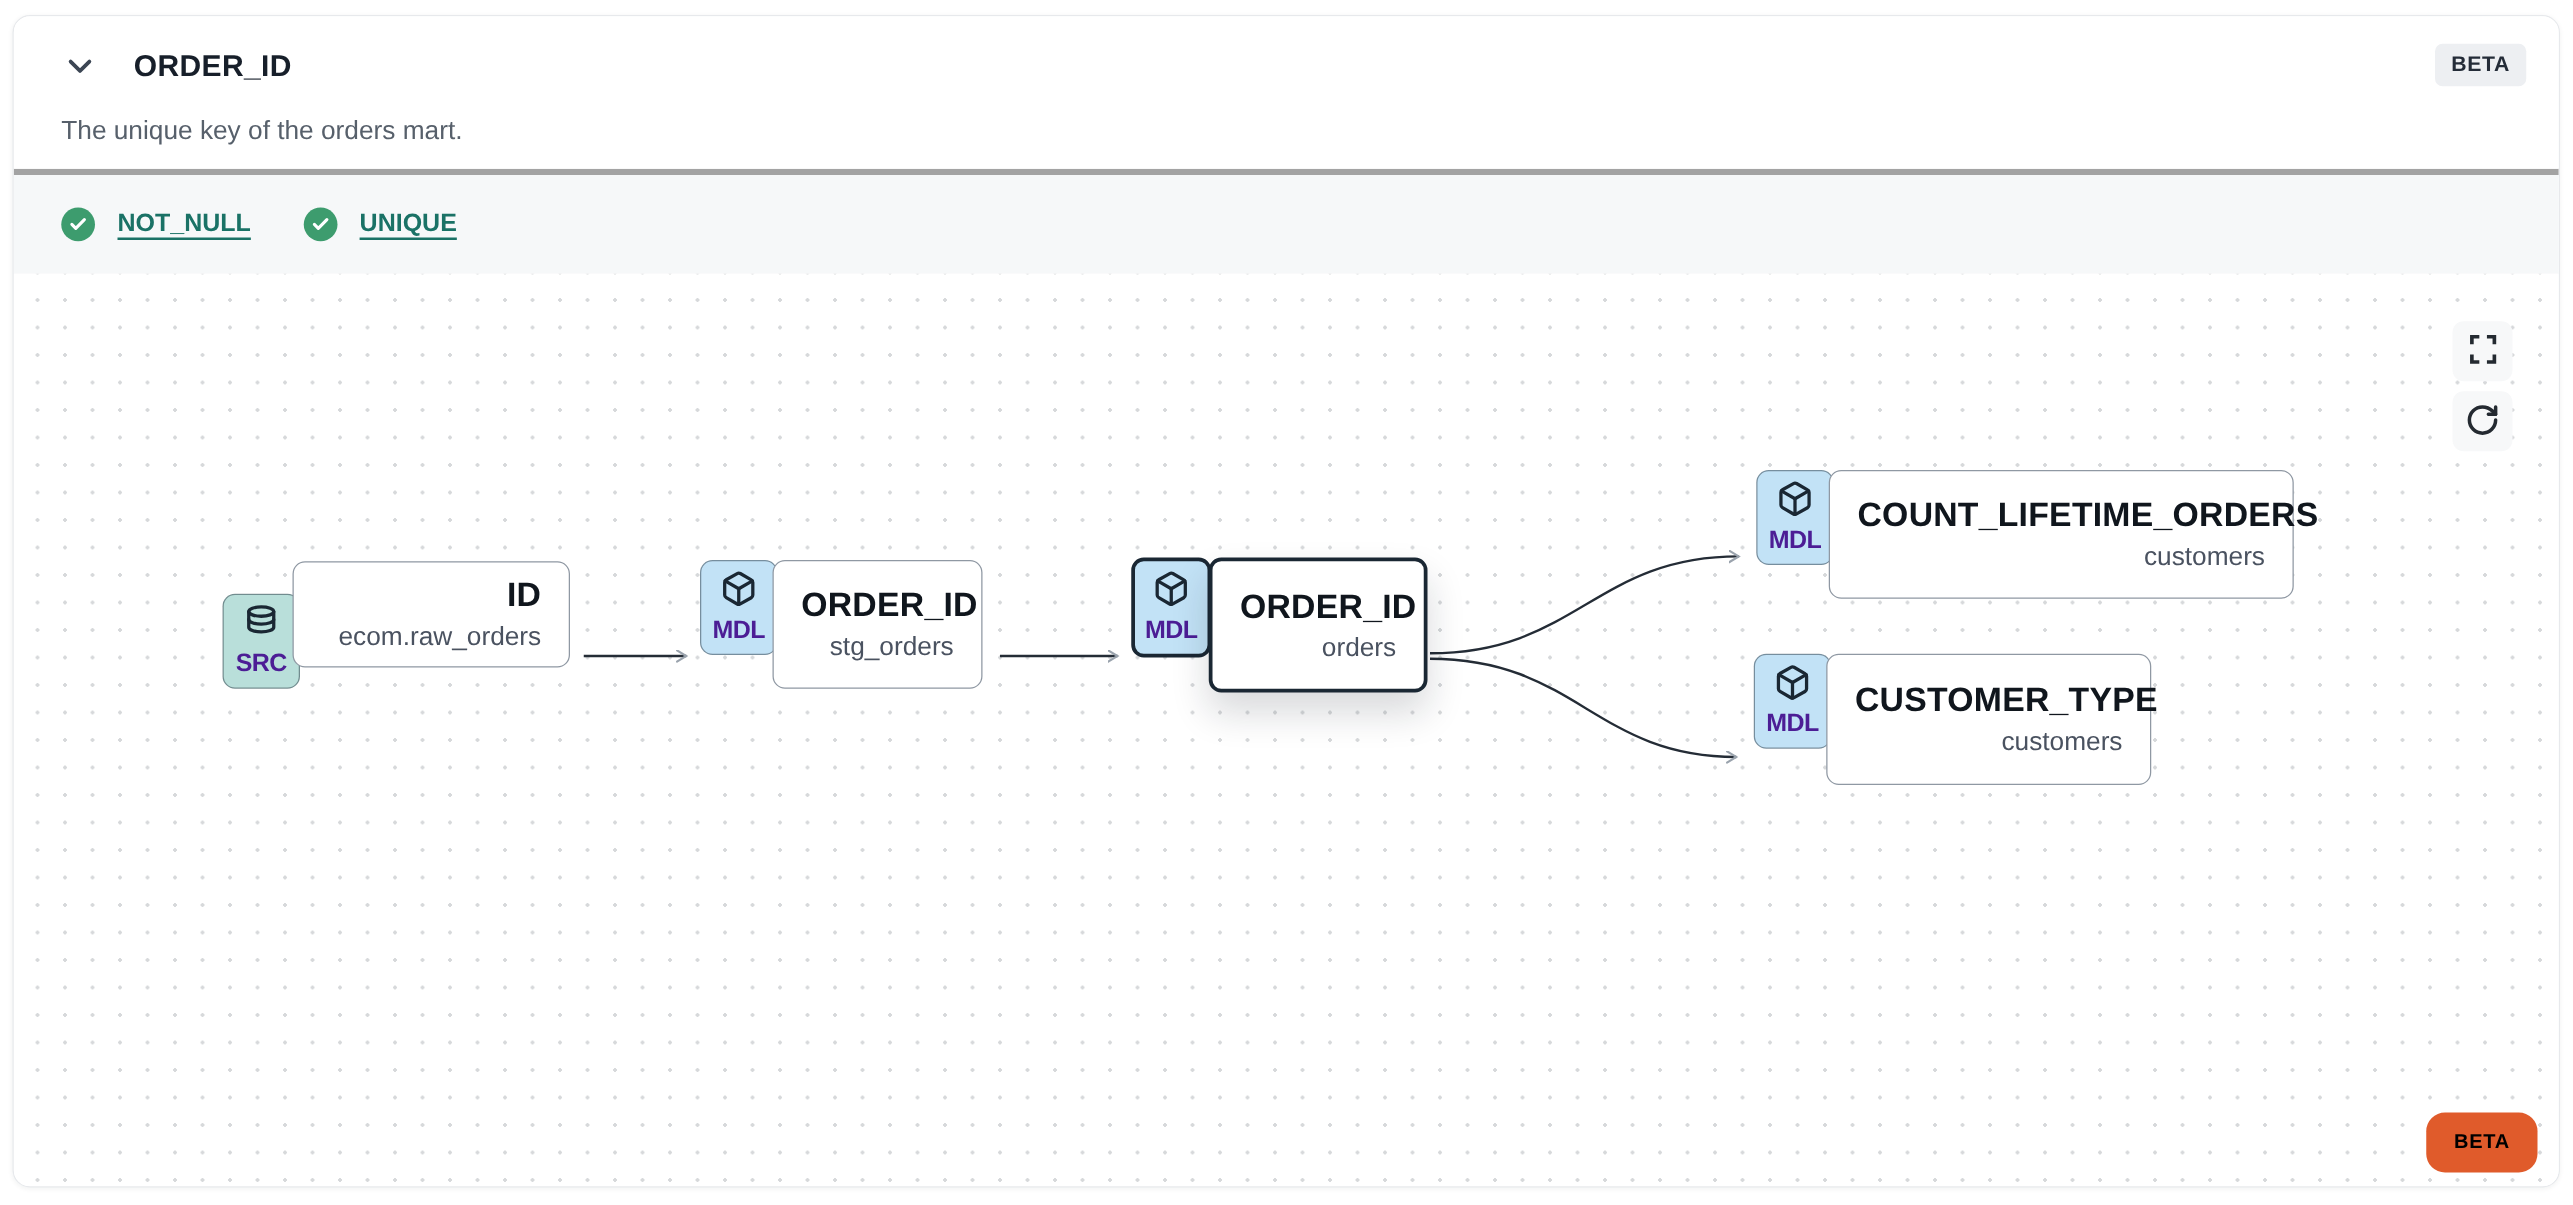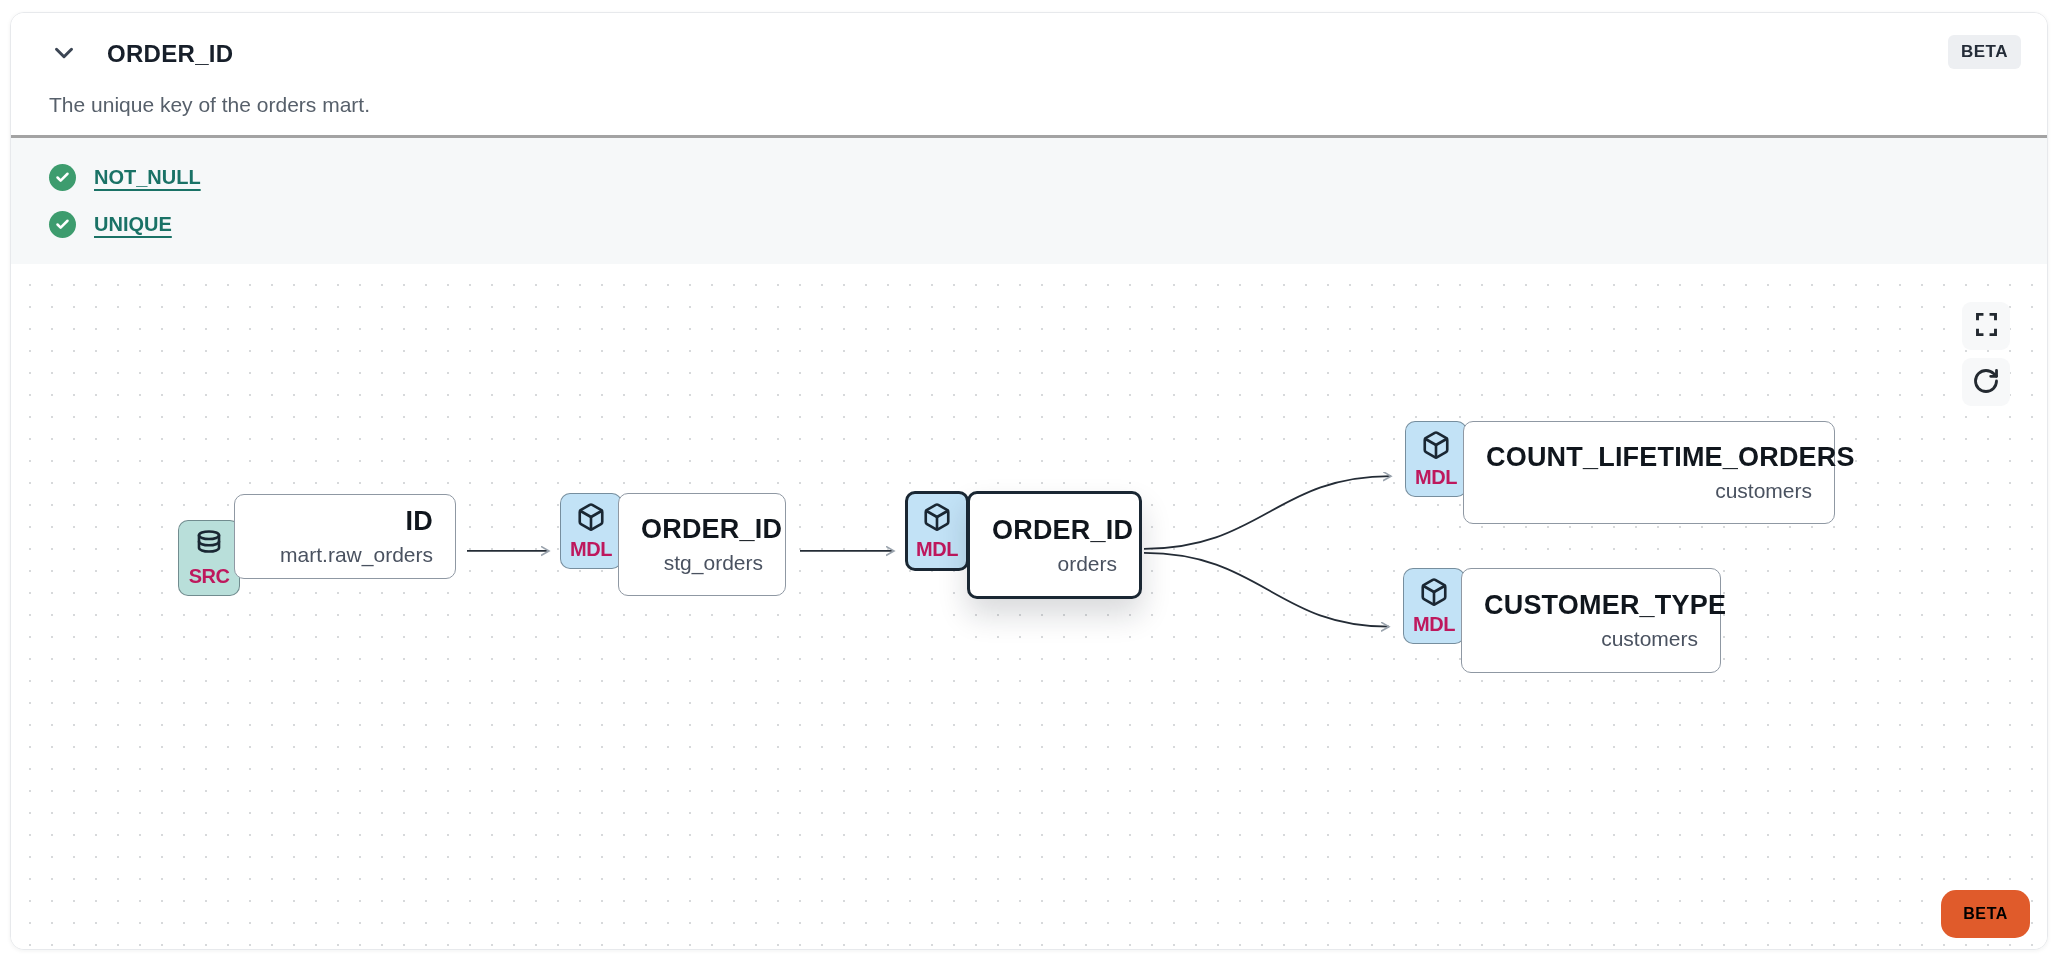--- a/index.html
+++ b/index.html
@@ -17,40 +17,40 @@
   .header-row { display:flex; align-items:center; padding:24px 28px 0 36px; }
   .chevron-btn { width:34px; height:34px; border:none; background:transparent; color:#3c4654;
     display:flex; align-items:center; justify-content:center; cursor:pointer; }
   .title { margin-left:26px; font-size:24px; font-weight:700; color:#171f2a; letter-spacing:.3px; }
   .type-badge { position:absolute; right:26px; top:22px; background:#edeff2; color:#242c38;
     font-size:17px; font-weight:600; letter-spacing:.5px; padding:7px 13px; border-radius:6px; }
   .description { padding:22px 28px 0 38px; font-size:21px; color:#57606b; }
 
   
   .tests { background:#f6f8f9; padding:26px 28px 26px 38px; flex:0 0 auto;
-    display:flex; flex-direction:column; gap:20px; border-top:3px solid #a3a3a3;}
+    display:flex; flex-direction:row; gap:42px; border-top:5px solid #a3a3a3;}
   .test-row { display:flex; align-items:center; gap:18px; }
   .check-circle { width:27px; height:27px; border-radius:50%; background:#3d9c6e;
     display:flex; align-items:center; justify-content:center; flex:0 0 auto; }
   .test-link { font-size:20px; font-weight:600; color:#1a7266; text-decoration:underline;
     text-underline-offset:5px; cursor:pointer; }
 
   
   .canvas {
     position:relative; flex:1 1 auto; background:#ffffff;
     background-image:radial-gradient(circle, #d7d9db 1.4px, rgba(0,0,0,0) 1.5px);
     background-size:22px 22px; background-position:8px 10px;
   }
   .edges { position:absolute; left:0; top:0; width:100%; height:100%; pointer-events:none; }
 
   .node-badge {
     position:absolute; width:62px; height:76px; border-radius:10px;
     border:1px solid rgba(26,39,51,.45);
     display:flex; flex-direction:column; align-items:center; justify-content:center;
-    gap:2px; z-index:1; color:#be185d; cursor:pointer;
+    gap:2px; z-index:1; color:#4c1d95; cursor:pointer;
   }
   .badge-src { background:#b9dfda;margin-top:26px; }
   .badge-mdl { background:#c2e2f6; }
   .badge-label { font-size:20px; font-weight:600; letter-spacing:-.5px; }
 
   .node-card {
     position:absolute; background:#ffffff; border:1px solid #8f98a3; border-radius:10px;
     padding:15px 22px; z-index:2; cursor:pointer; display:flex; flex-direction:column; justify-content:center;text-align:right;
   }
   .node-title { font-size:27px; font-weight:700; color:#10161d; letter-spacing:.2px; white-space:nowrap; }
@@ -126,21 +126,21 @@
         <svg width="30" height="30" viewBox="0 0 24 24" fill="none" stroke="#1a2733" stroke-width="2.1" stroke-linecap="round" stroke-linejoin="round">
             <ellipse cx="12" cy="5" rx="8" ry="3"></ellipse>
             <path d="M4 5v5c0 1.66 3.58 3 8 3s8-1.34 8-3V5"></path>
             <path d="M4 10v5c0 1.66 3.58 3 8 3s8-1.34 8-3v-5"></path>
           </svg>
       </span>
       <span class="badge-label">SRC</span>
     </div>
     <div class="node-card" style="left:223px; top:230px; width:222px; height:85px;">
       <div class="node-title">ID</div>
-      <div class="node-sub">mart.raw_orders</div>
+      <div class="node-sub">ecom.raw_orders</div>
     </div>
 
     <div class="node-badge badge-mdl" style="left:549px; top:229px;">
       <span>
         <svg width="30" height="30" viewBox="0 0 24 24" fill="none" stroke="#1a2733" stroke-width="2.1" stroke-linecap="round" stroke-linejoin="round">
             <path d="M21 16V8a2 2 0 0 0-1-1.73l-7-4a2 2 0 0 0-2 0l-7 4A2 2 0 0 0 3 8v8a2 2 0 0 0 1 1.73l7 4a2 2 0 0 0 2 0l7-4A2 2 0 0 0 21 16z"></path>
             <polyline points="3.3 7 12 12 20.7 7"></polyline>
             <line x1="12" y1="22" x2="12" y2="12"></line>
           </svg>
       </span>

